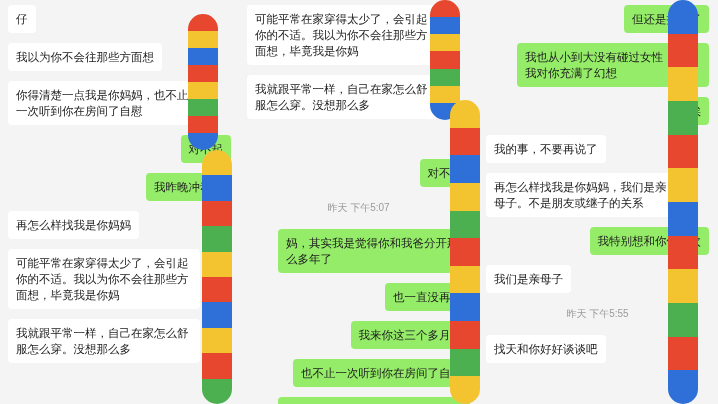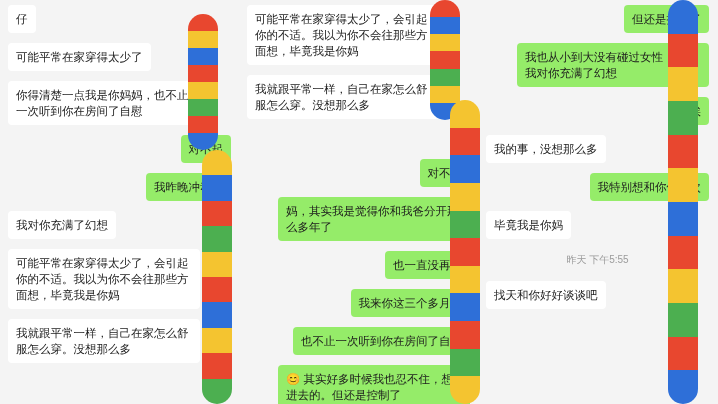--- a/index.html
+++ b/index.html
@@ -103,33 +103,33 @@
 <body>
 
 <div class="screen">
 
   <div class="col col1">
     <div class="stream" id="stream1">
         <div class="row left">
           <div class="bubble in">仔</div>
         </div>
         <div class="row left">
-          <div class="bubble in">可能平常在家穿得太少了</div>
+          <div class="bubble in">我以为你不会往那些方面想</div>
         </div>
         <div class="row left">
           <div class="bubble in">你得清楚一点我是你妈妈，也不止一次听到你在房间了自慰</div>
         </div>
         <div class="row right">
           <div class="bubble out">对不起</div>
         </div>
         <div class="row right">
           <div class="bubble out">我昨晚冲动了</div>
         </div>
         <div class="row left">
-          <div class="bubble in">我对你充满了幻想</div>
+          <div class="bubble in">再怎么样找我是你妈妈</div>
         </div>
         <div class="row left">
           <div class="bubble in">可能平常在家穿得太少了，会引起你的不适。我以为你不会往那些方面想，毕竟我是你妈</div>
         </div>
         <div class="row left">
           <div class="bubble in">我就跟平常一样，自己在家怎么舒服怎么穿。没想那么多</div>
         </div>
       </div>
   </div>
 
@@ -140,20 +140,23 @@
         </div>
         <div class="row left">
           <div class="bubble in">我就跟平常一样，自己在家怎么舒服怎么穿。没想那么多</div>
         </div>
         <div class="row right">
           <div class="avatar">😊</div>
         </div>
         <div class="row right">
           <div class="bubble out">对不起</div>
         </div>
+        <div class="row center">
+          <div class="timestamp">昨天 下午5:07</div>
+        </div>
         <div class="row right">
           <div class="bubble out">妈，其实我是觉得你和我爸分开那么多年了</div>
         </div>
         <div class="row right">
           <div class="bubble out">也一直没再找</div>
         </div>
         <div class="row right">
           <div class="bubble out">我来你这三个多月了</div>
         </div>
         <div class="row right">
@@ -170,27 +173,30 @@
         <div class="row right">
           <div class="bubble out">但还是控制了</div>
         </div>
         <div class="row right">
           <div class="bubble out">我也从小到大没有碰过女性，所以我对你充满了幻想</div>
         </div>
         <div class="row right">
           <div class="bubble out">唉</div>
         </div>
         <div class="row left">
-          <div class="bubble in">我的事，没想那么多</div>
+          <div class="bubble in">我的事，不要再说了</div>
+        </div>
+        <div class="row left">
+          <div class="bubble in">再怎么样找我是你妈妈，我们是亲母子。不是朋友或继子的关系</div>
         </div>
         <div class="row right">
           <div class="bubble out">我特别想和你做一次</div>
         </div>
         <div class="row left">
-          <div class="bubble in">毕竟我是你妈</div>
+          <div class="bubble in">我们是亲母子</div>
         </div>
         <div class="row center">
           <div class="timestamp">昨天 下午5:55</div>
         </div>
         <div class="row left">
           <div class="bubble in">找天和你好好谈谈吧</div>
         </div>
       </div>
   </div>
 

